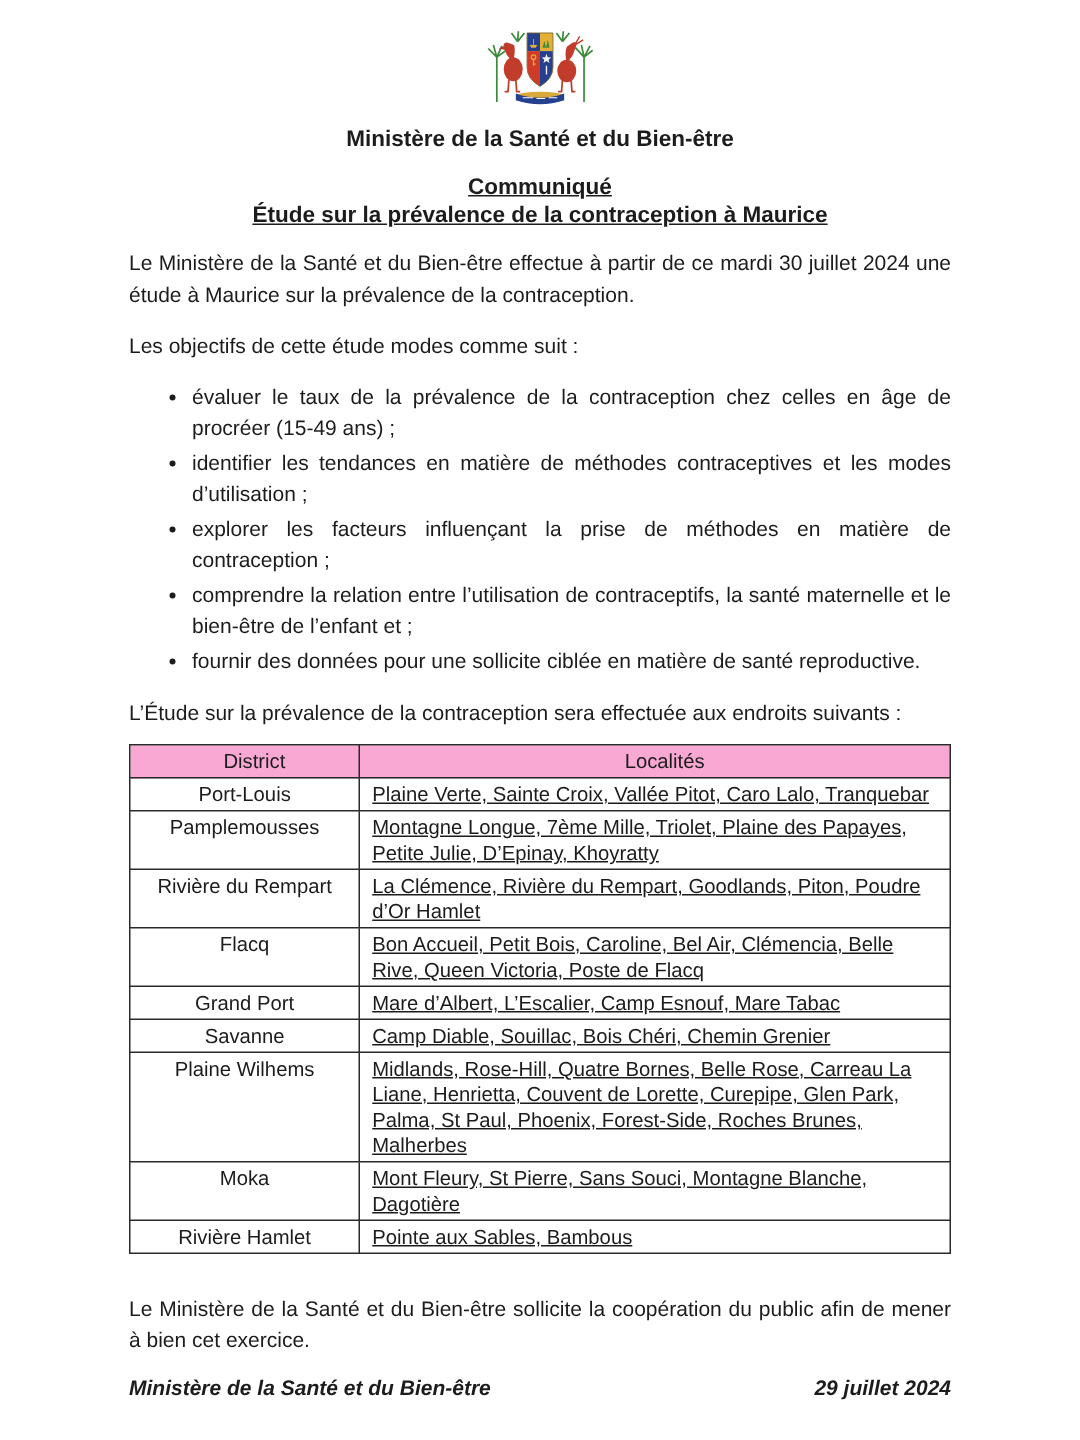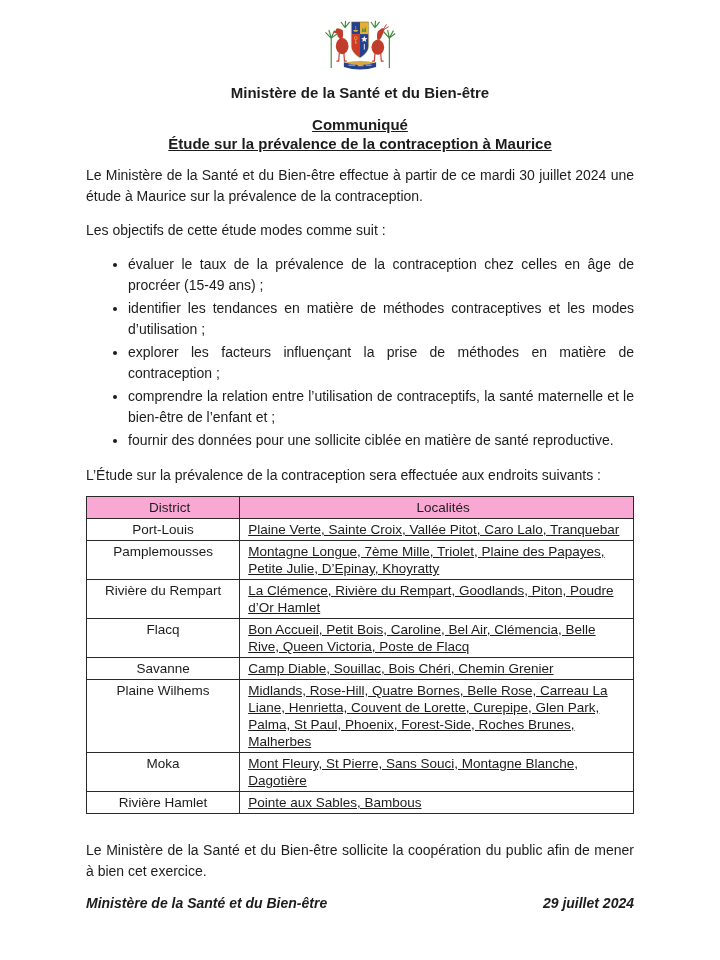--- a/index.html
+++ b/index.html
@@ -167,20 +167,24 @@
       </tr>
       <tr>
         <td class="district">Rivière du Rempart</td>
         <td class="localites">La Clémence, Rivière du Rempart, Goodlands, Piton, Poudre d’Or Hamlet</td>
       </tr>
       <tr>
         <td class="district">Flacq</td>
         <td class="localites">Bon Accueil, Petit Bois, Caroline, Bel Air, Clémencia, Belle Rive, Queen Victoria, Poste de Flacq</td>
       </tr>
       <tr>
+        <td class="district">Grand Port</td>
+        <td class="localites">Mare d’Albert, L’Escalier, Camp Esnouf, Mare Tabac</td>
+      </tr>
+      <tr>
         <td class="district">Savanne</td>
         <td class="localites">Camp Diable, Souillac, Bois Chéri, Chemin Grenier</td>
       </tr>
       <tr>
         <td class="district">Plaine Wilhems</td>
         <td class="localites">Midlands, Rose-Hill, Quatre Bornes, Belle Rose, Carreau La Liane, Henrietta, Couvent de Lorette, Curepipe, Glen Park, Palma, St Paul, Phoenix, Forest-Side, Roches Brunes, Malherbes</td>
       </tr>
       <tr>
         <td class="district">Moka</td>
         <td class="localites">Mont Fleury, St Pierre, Sans Souci, Montagne Blanche, Dagotière</td>

